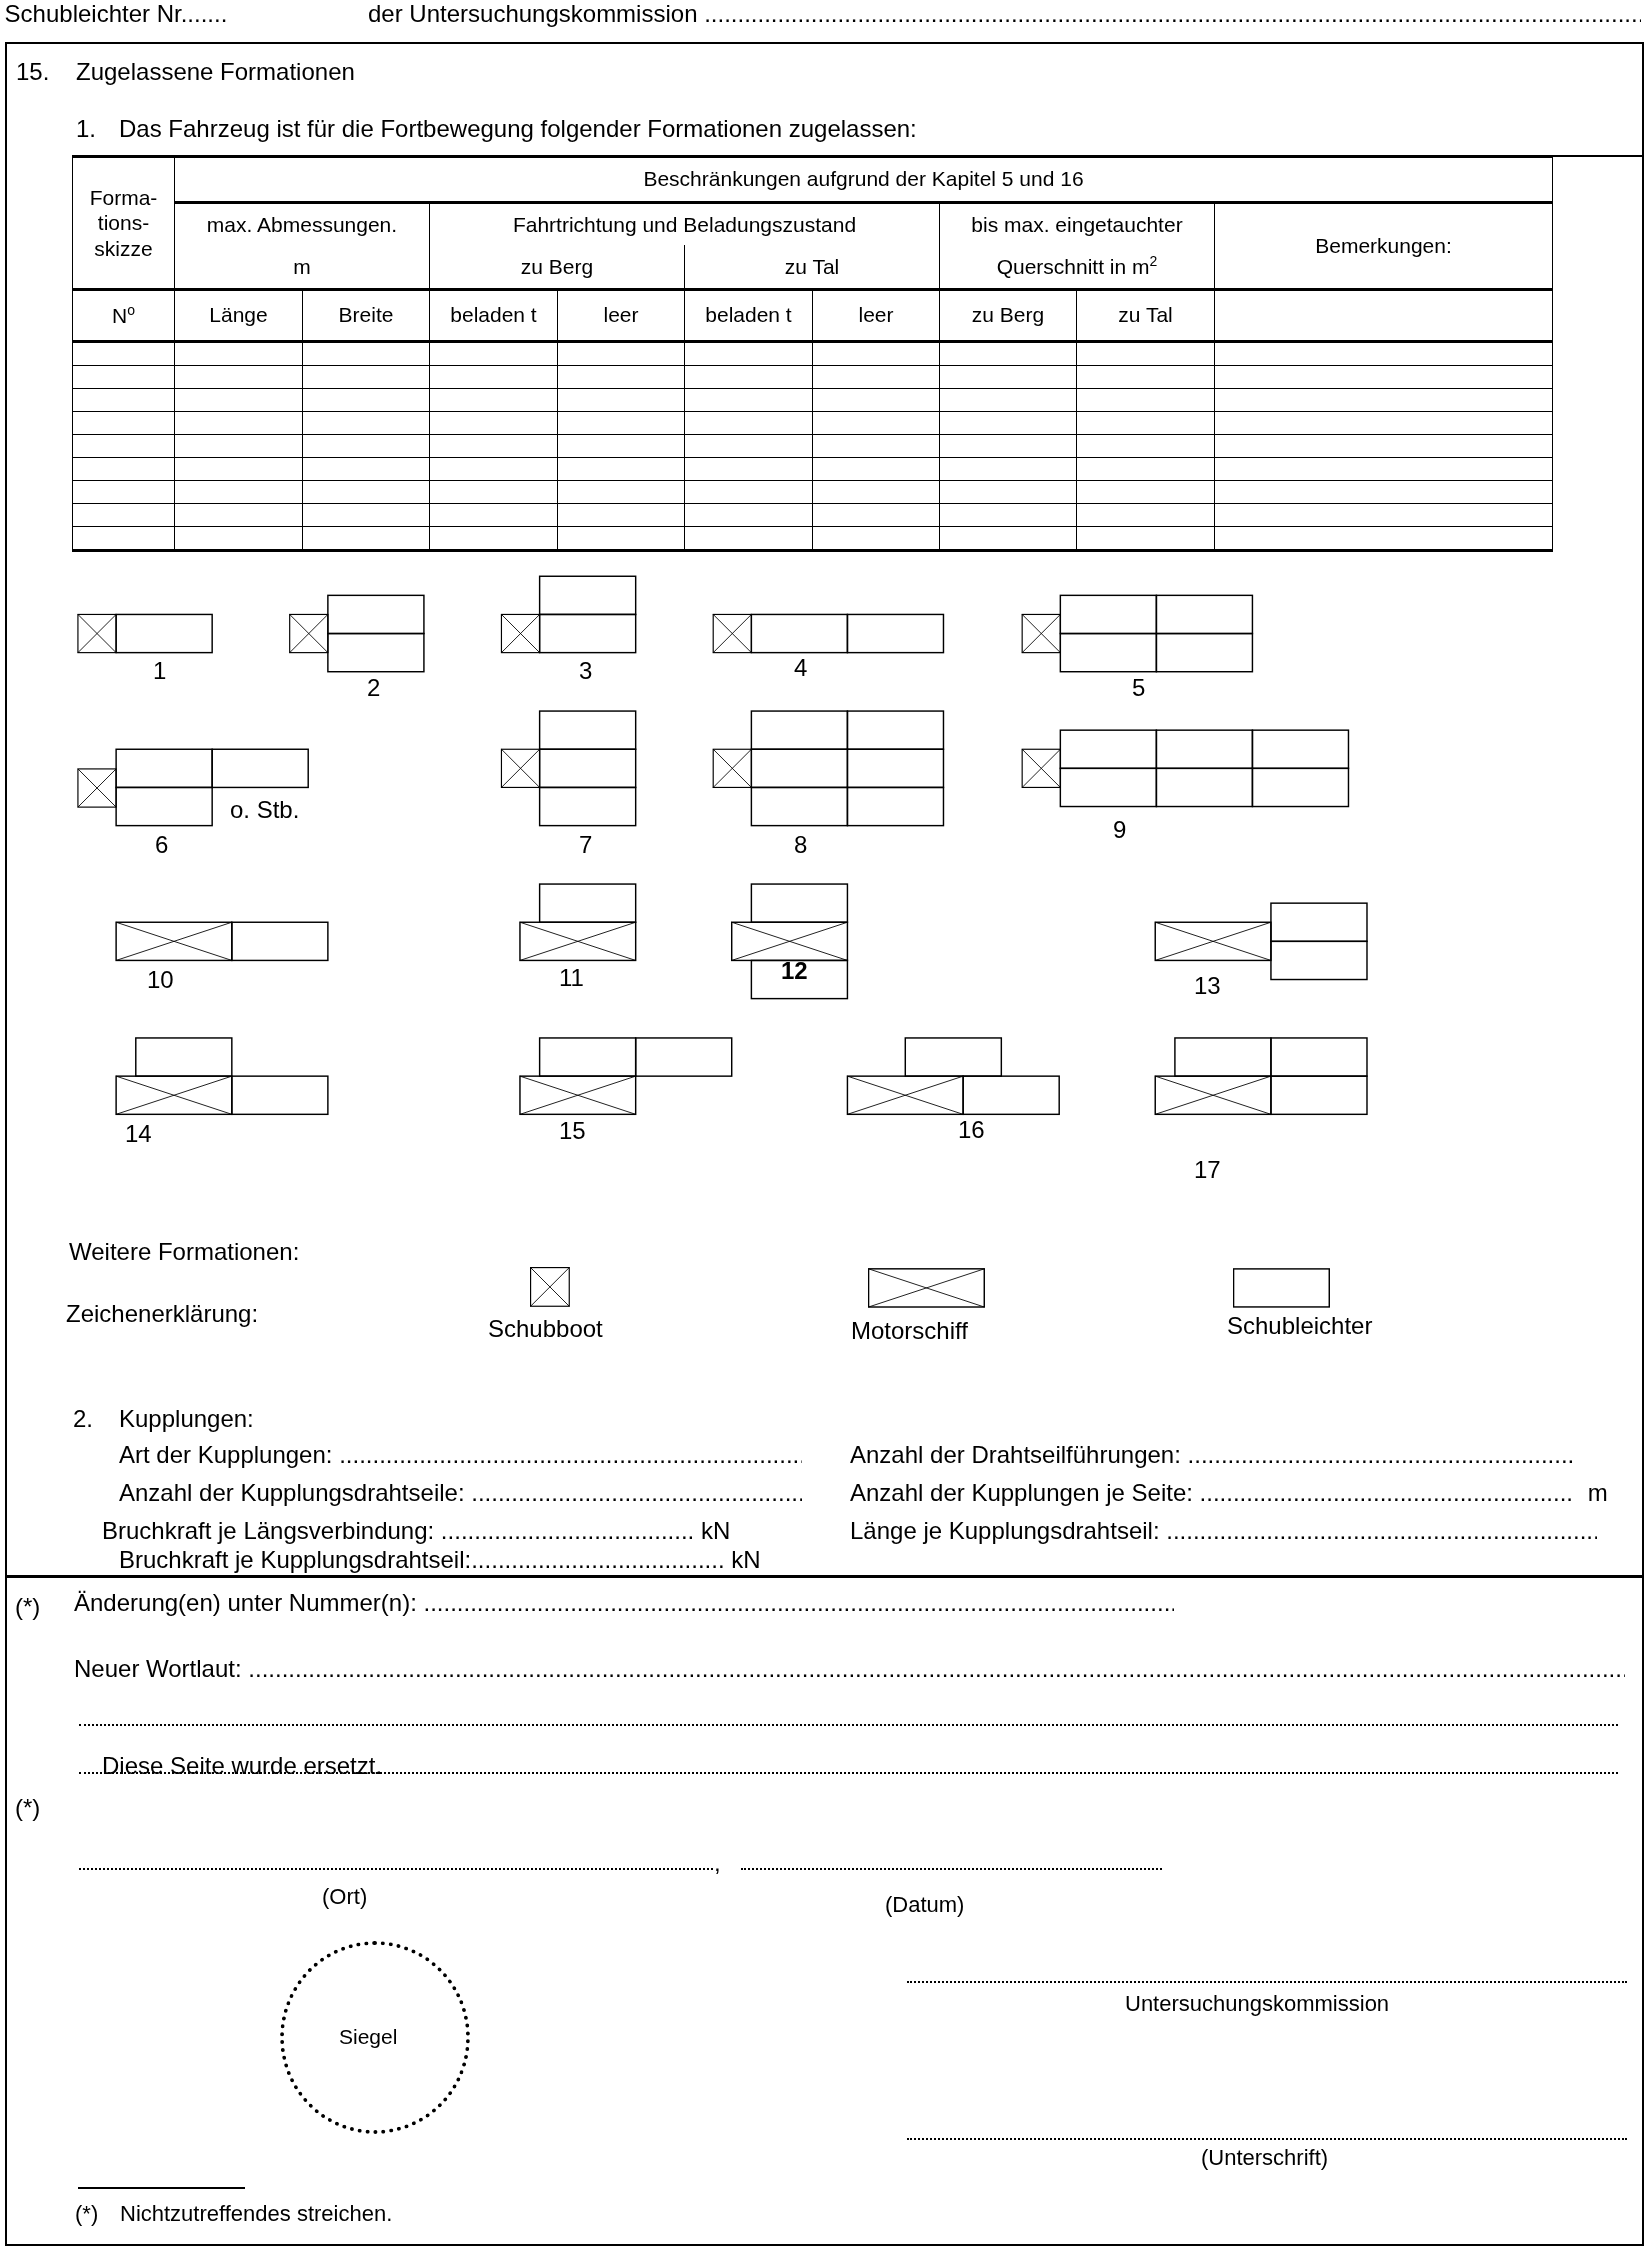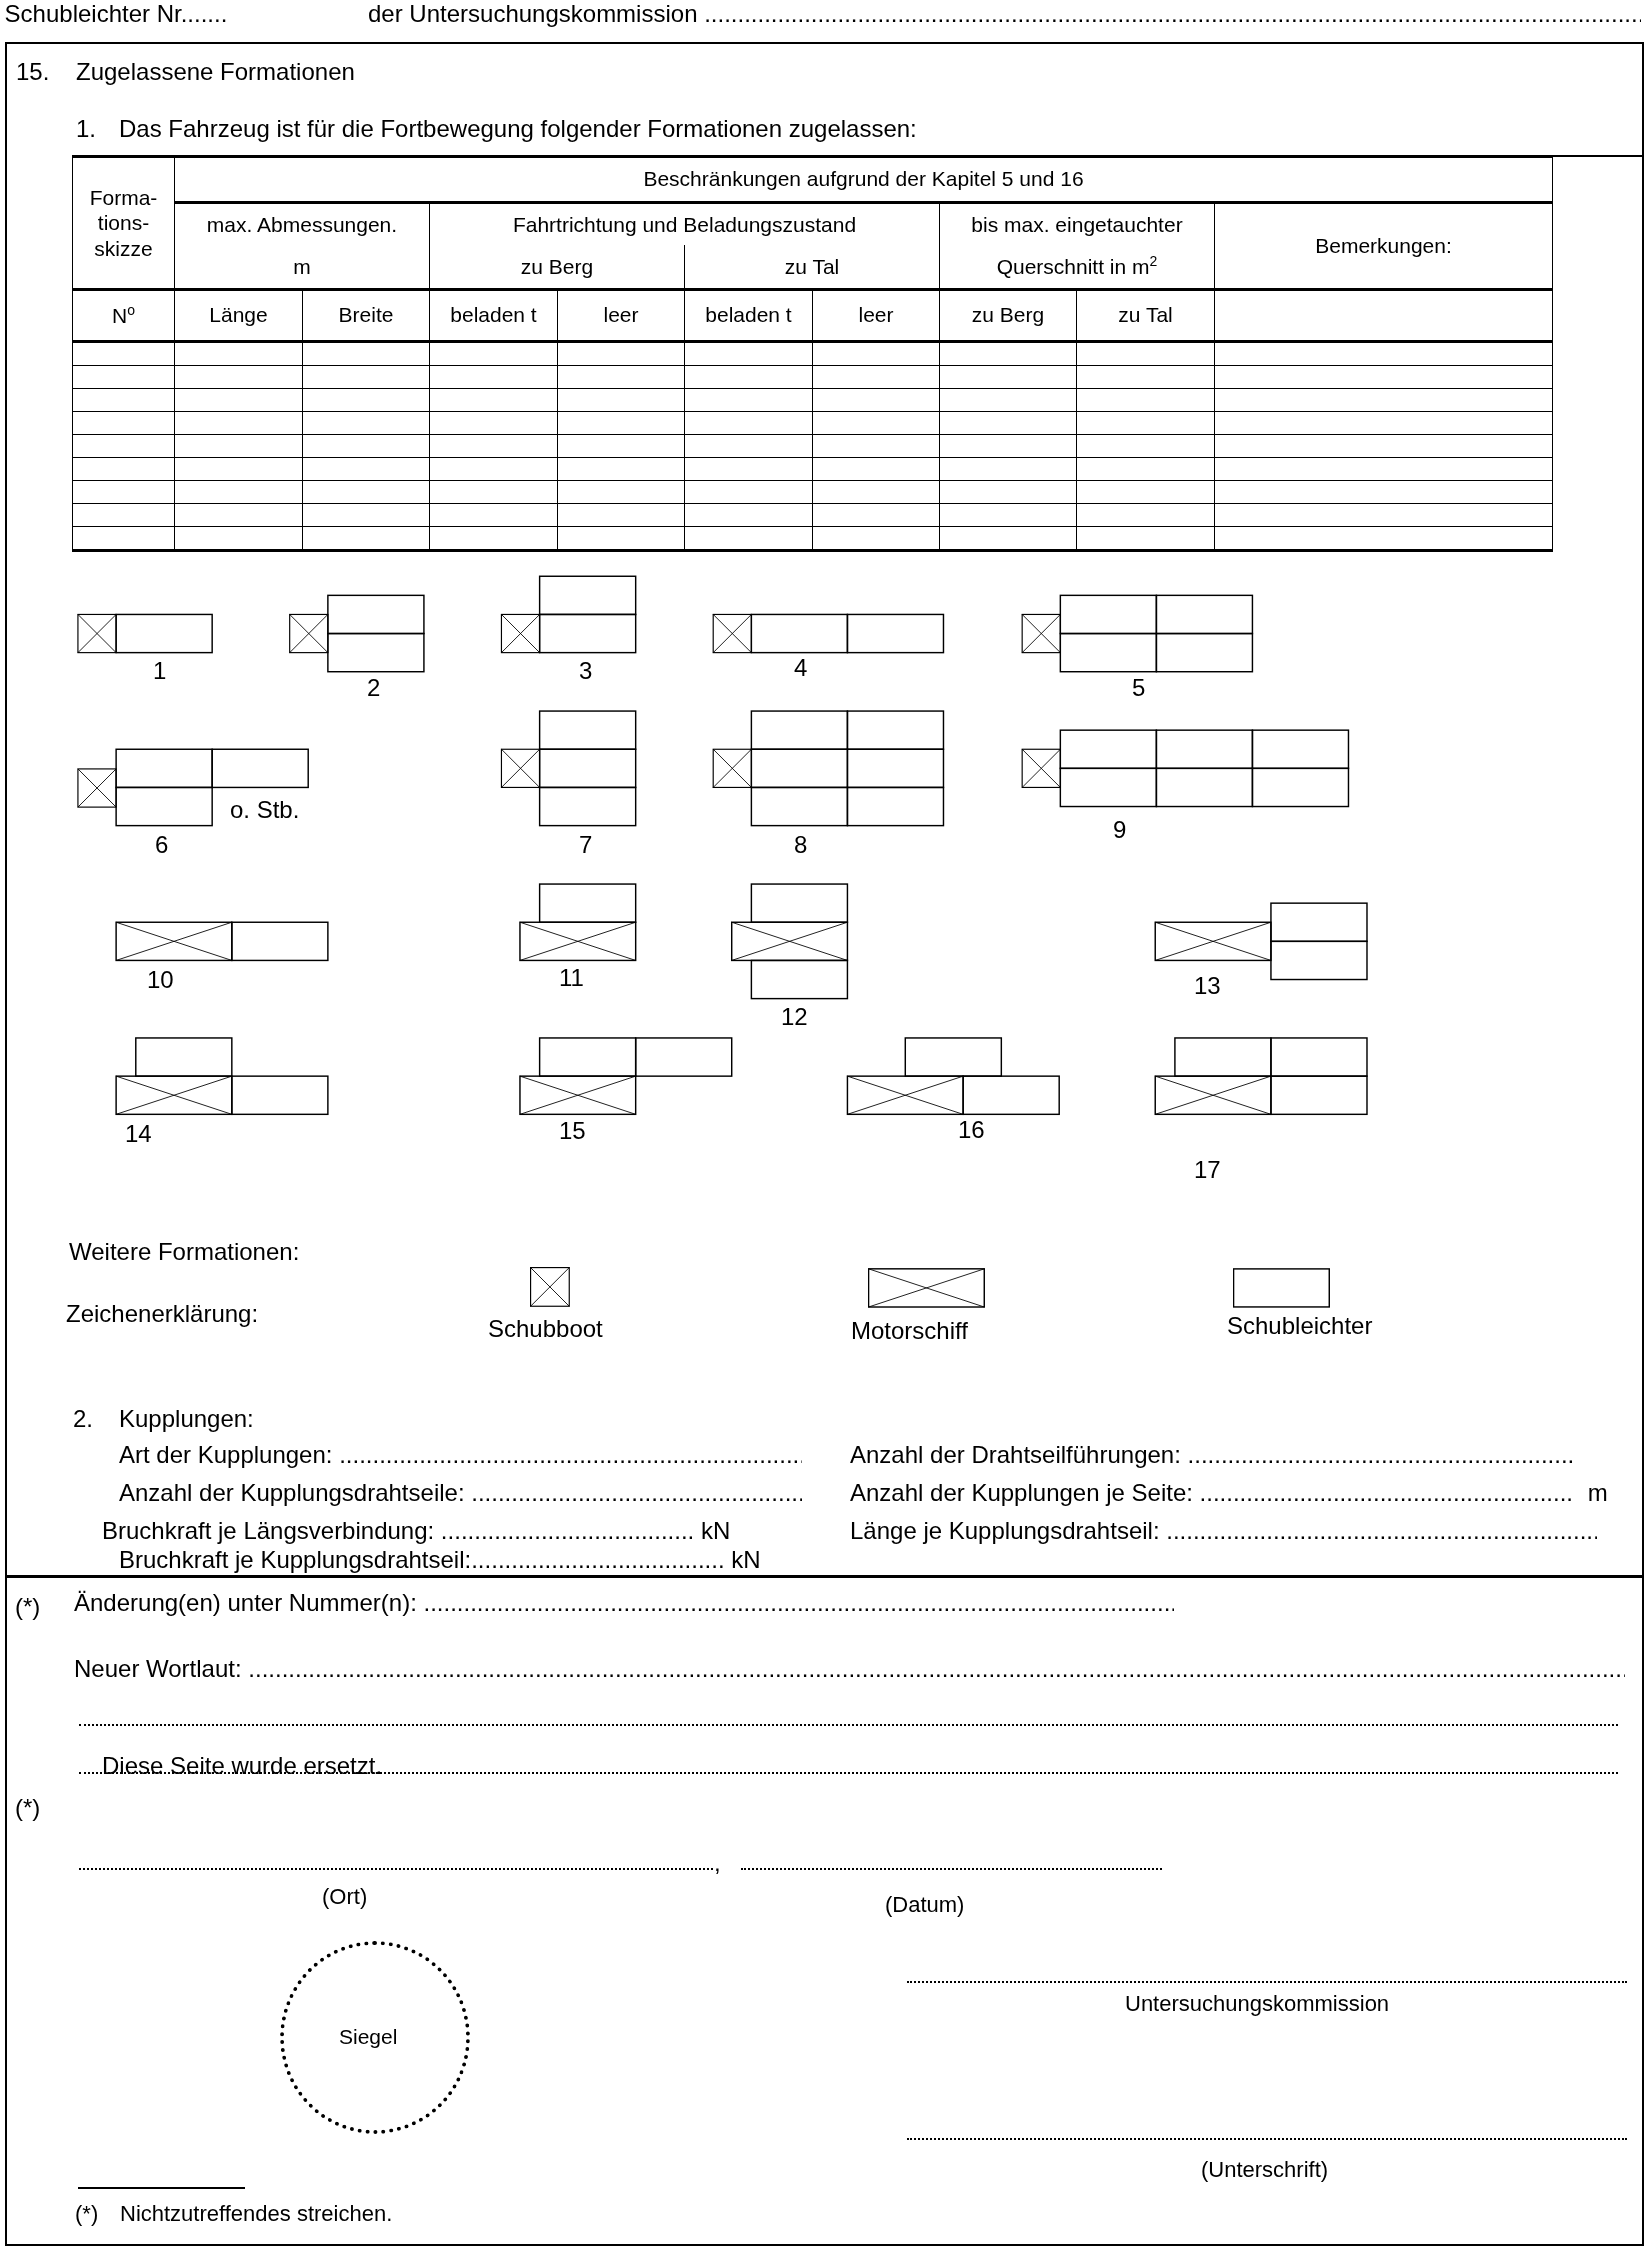--- a/index.html
+++ b/index.html
@@ -299,21 +299,21 @@
 <div class="label" style="left:579px; top:657px;">3</div>
 <div class="label" style="left:794px; top:654px;">4</div>
 <div class="label" style="left:1132px; top:674px;">5</div>
 <div class="label" style="left:155px; top:831px;">6</div>
 <div class="label" style="left:230px; top:796px;">o. Stb.</div>
 <div class="label" style="left:579px; top:831px;">7</div>
 <div class="label" style="left:794px; top:831px;">8</div>
 <div class="label" style="left:1113px; top:816px;">9</div>
 <div class="label" style="left:147px; top:966px;">10</div>
 <div class="label" style="left:559px; top:964px;">11</div>
-<div class="label" style="left:781px; top:1003px;">12</div>
+<div class="label" style="left:781px; top:957px;font-weight:bold;">12</div>
 <div class="label" style="left:1194px; top:972px;">13</div>
 <div class="label" style="left:125px; top:1120px;">14</div>
 <div class="label" style="left:559px; top:1117px;">15</div>
 <div class="label" style="left:958px; top:1116px;">16</div>
 <div class="label" style="left:1194px; top:1116px;margin-top:40px;">17</div>
 
 <div class="abs t40" style="left:69px; top:1238px;">Weitere Formationen:</div>
 <div class="abs t40" style="left:66px; top:1300px;">Zeichenerklärung:</div>
 
 <svg class="sym" style="left:530px; top:1267px;" width="41" height="41" viewBox="0 0 70 70">
@@ -364,18 +364,18 @@
 <div class="dotline" style="left:741px; top:1868px; width:421px;"></div>
 <div class="abs t38" style="left:322px; top:1884px;">(Ort)</div>
 <div class="abs t38" style="left:885px; top:1892px;">(Datum)</div>
 
 <div style="position:absolute; left:280px; top:1941px; width:190px; height:193px; border:4px dotted #000; border-radius:50%; box-sizing:border-box;"></div>
 <div class="abs t36" style="left:339px; top:2025px;">Siegel</div>
 
 <div class="dotline" style="left:907px; top:1981px; width:720px;"></div>
 <div class="abs t38" style="left:1125px; top:1991px;">Untersuchungskommission</div>
 <div class="dotline" style="left:907px; top:2138px; width:720px;"></div>
-<div class="abs t38" style="left:1201px; top:2145px;margin-top:12px;">(Unterschrift)</div>
+<div class="abs t38" style="left:1201px; top:2145px;">(Unterschrift)</div>
 
 <div class="hline" style="left:78px; top:2187px; width:167px; border-top-width:2.3px;"></div>
 <div class="abs t38" style="left:75px; top:2201px;">(*)</div>
 <div class="abs t38" style="left:120px; top:2201px;">Nichtzutreffendes streichen.</div>
 
 
 </body></html>

